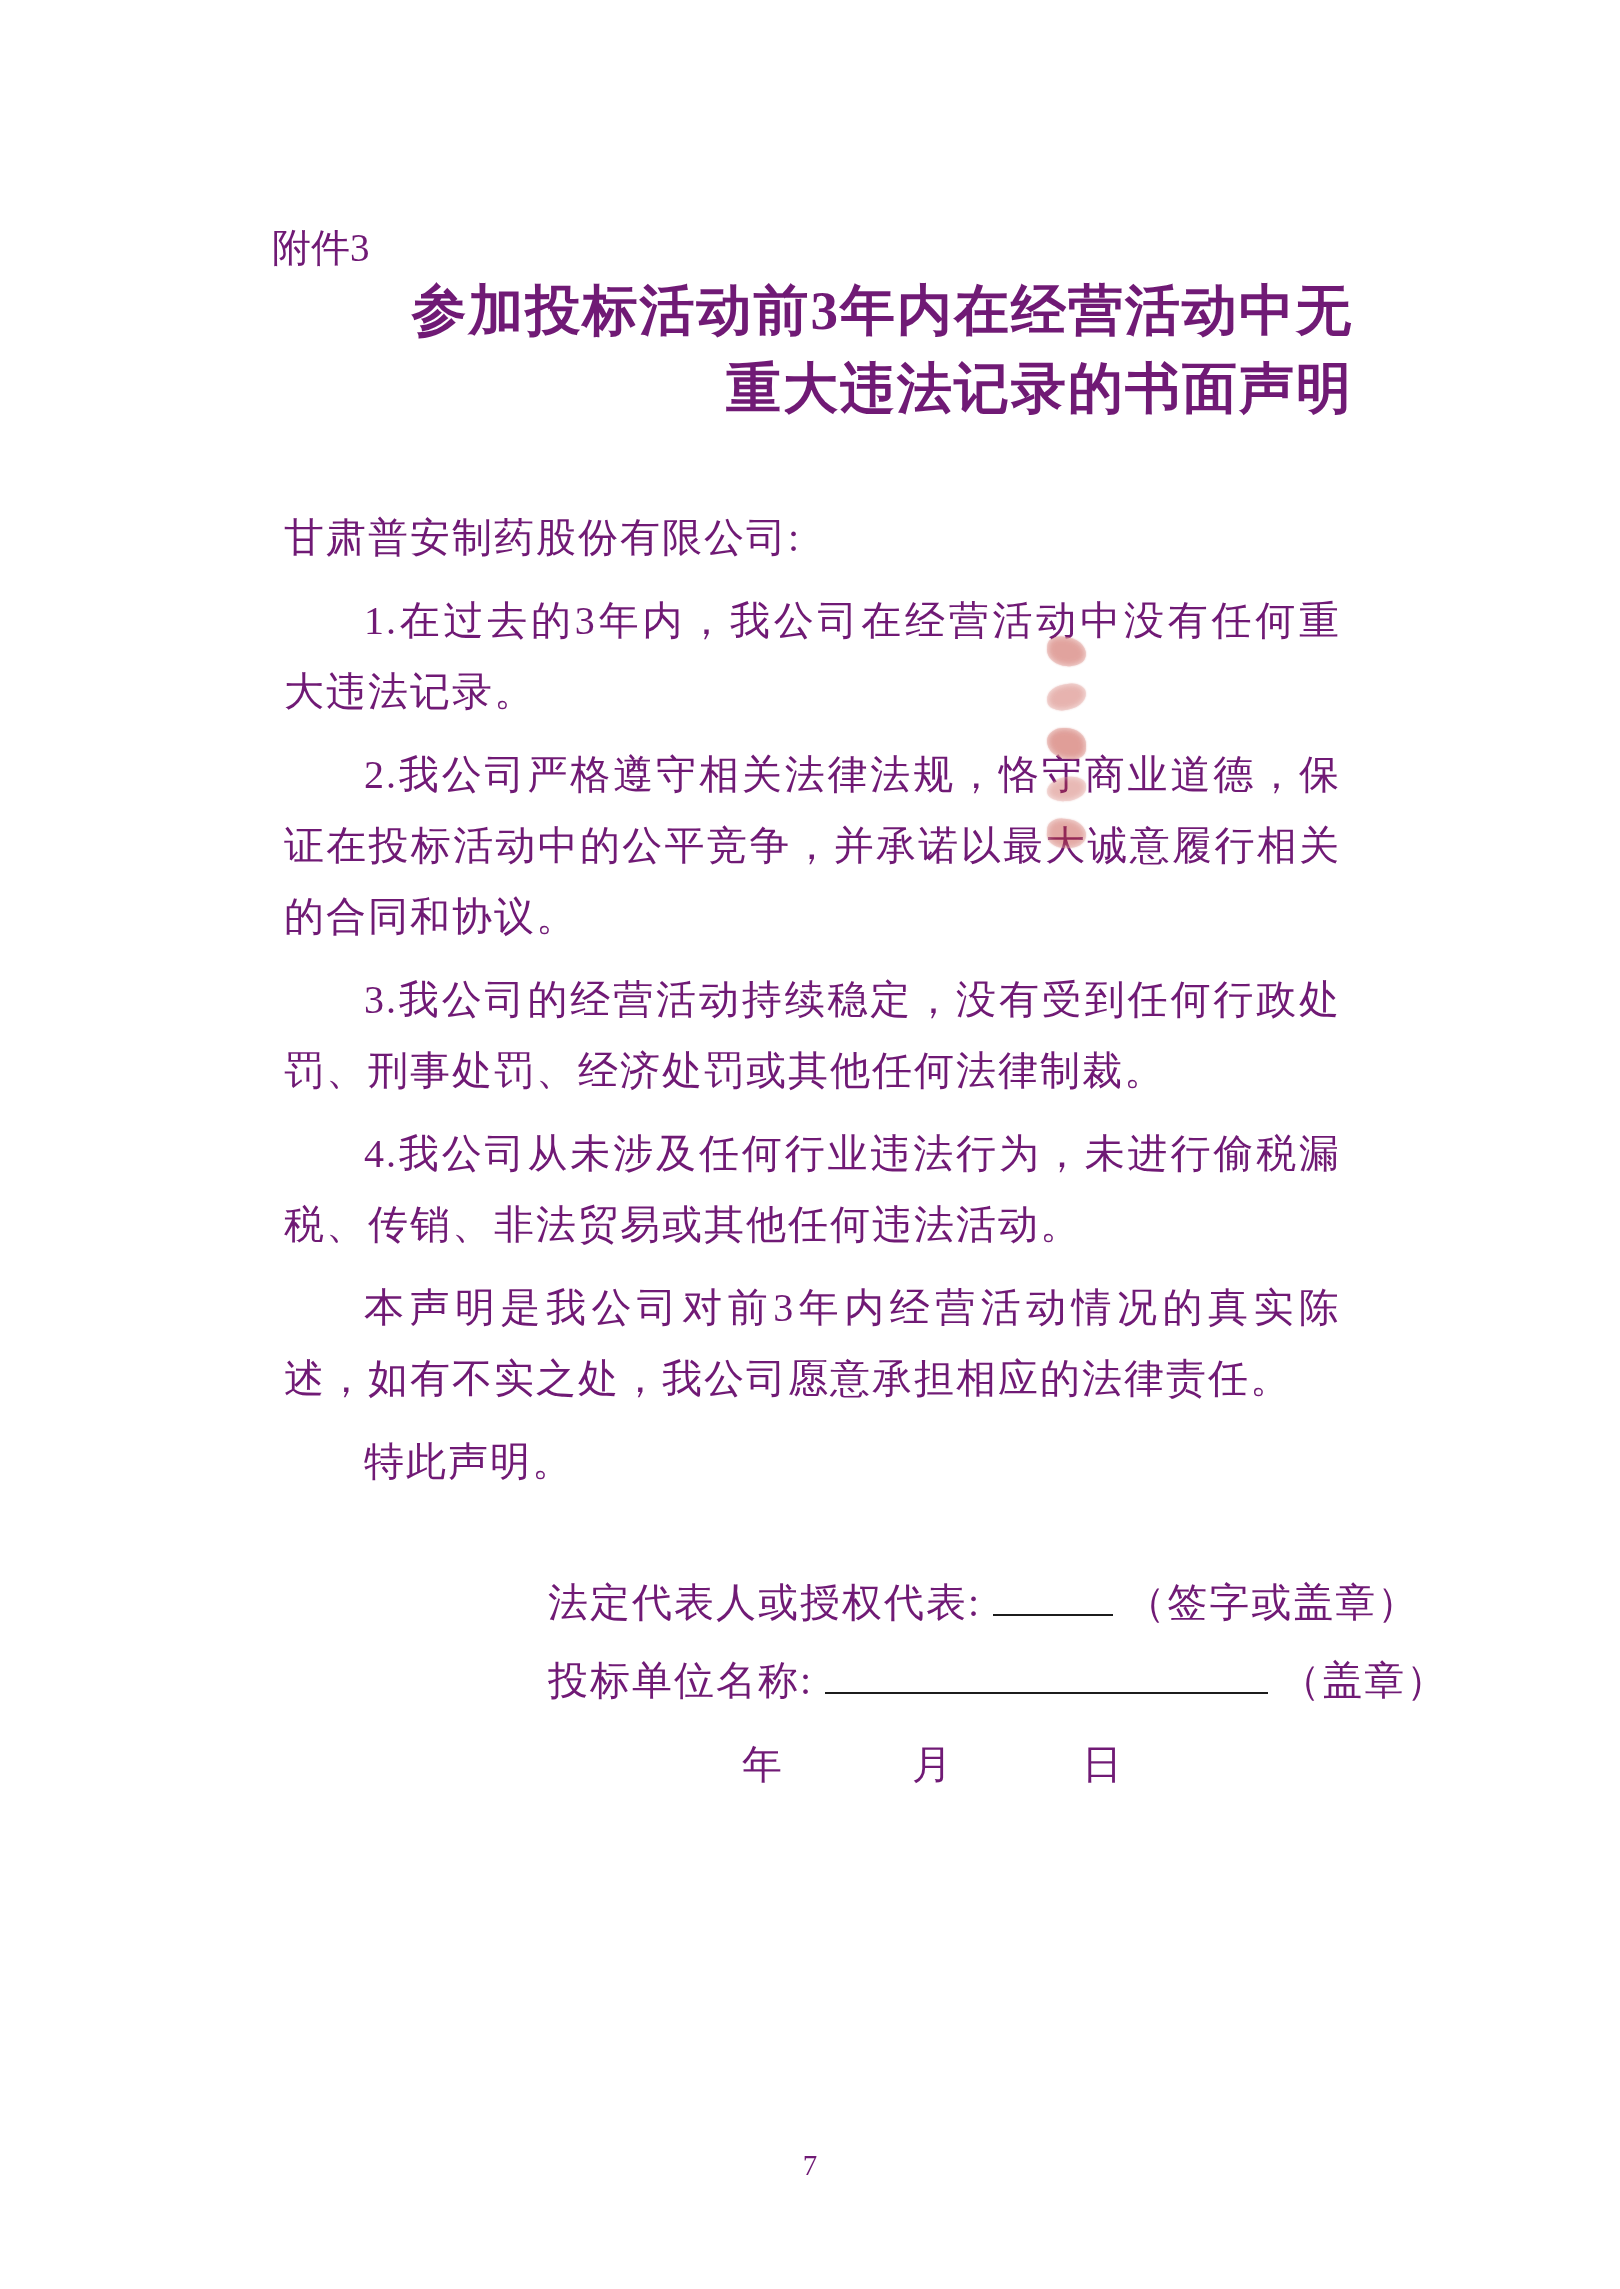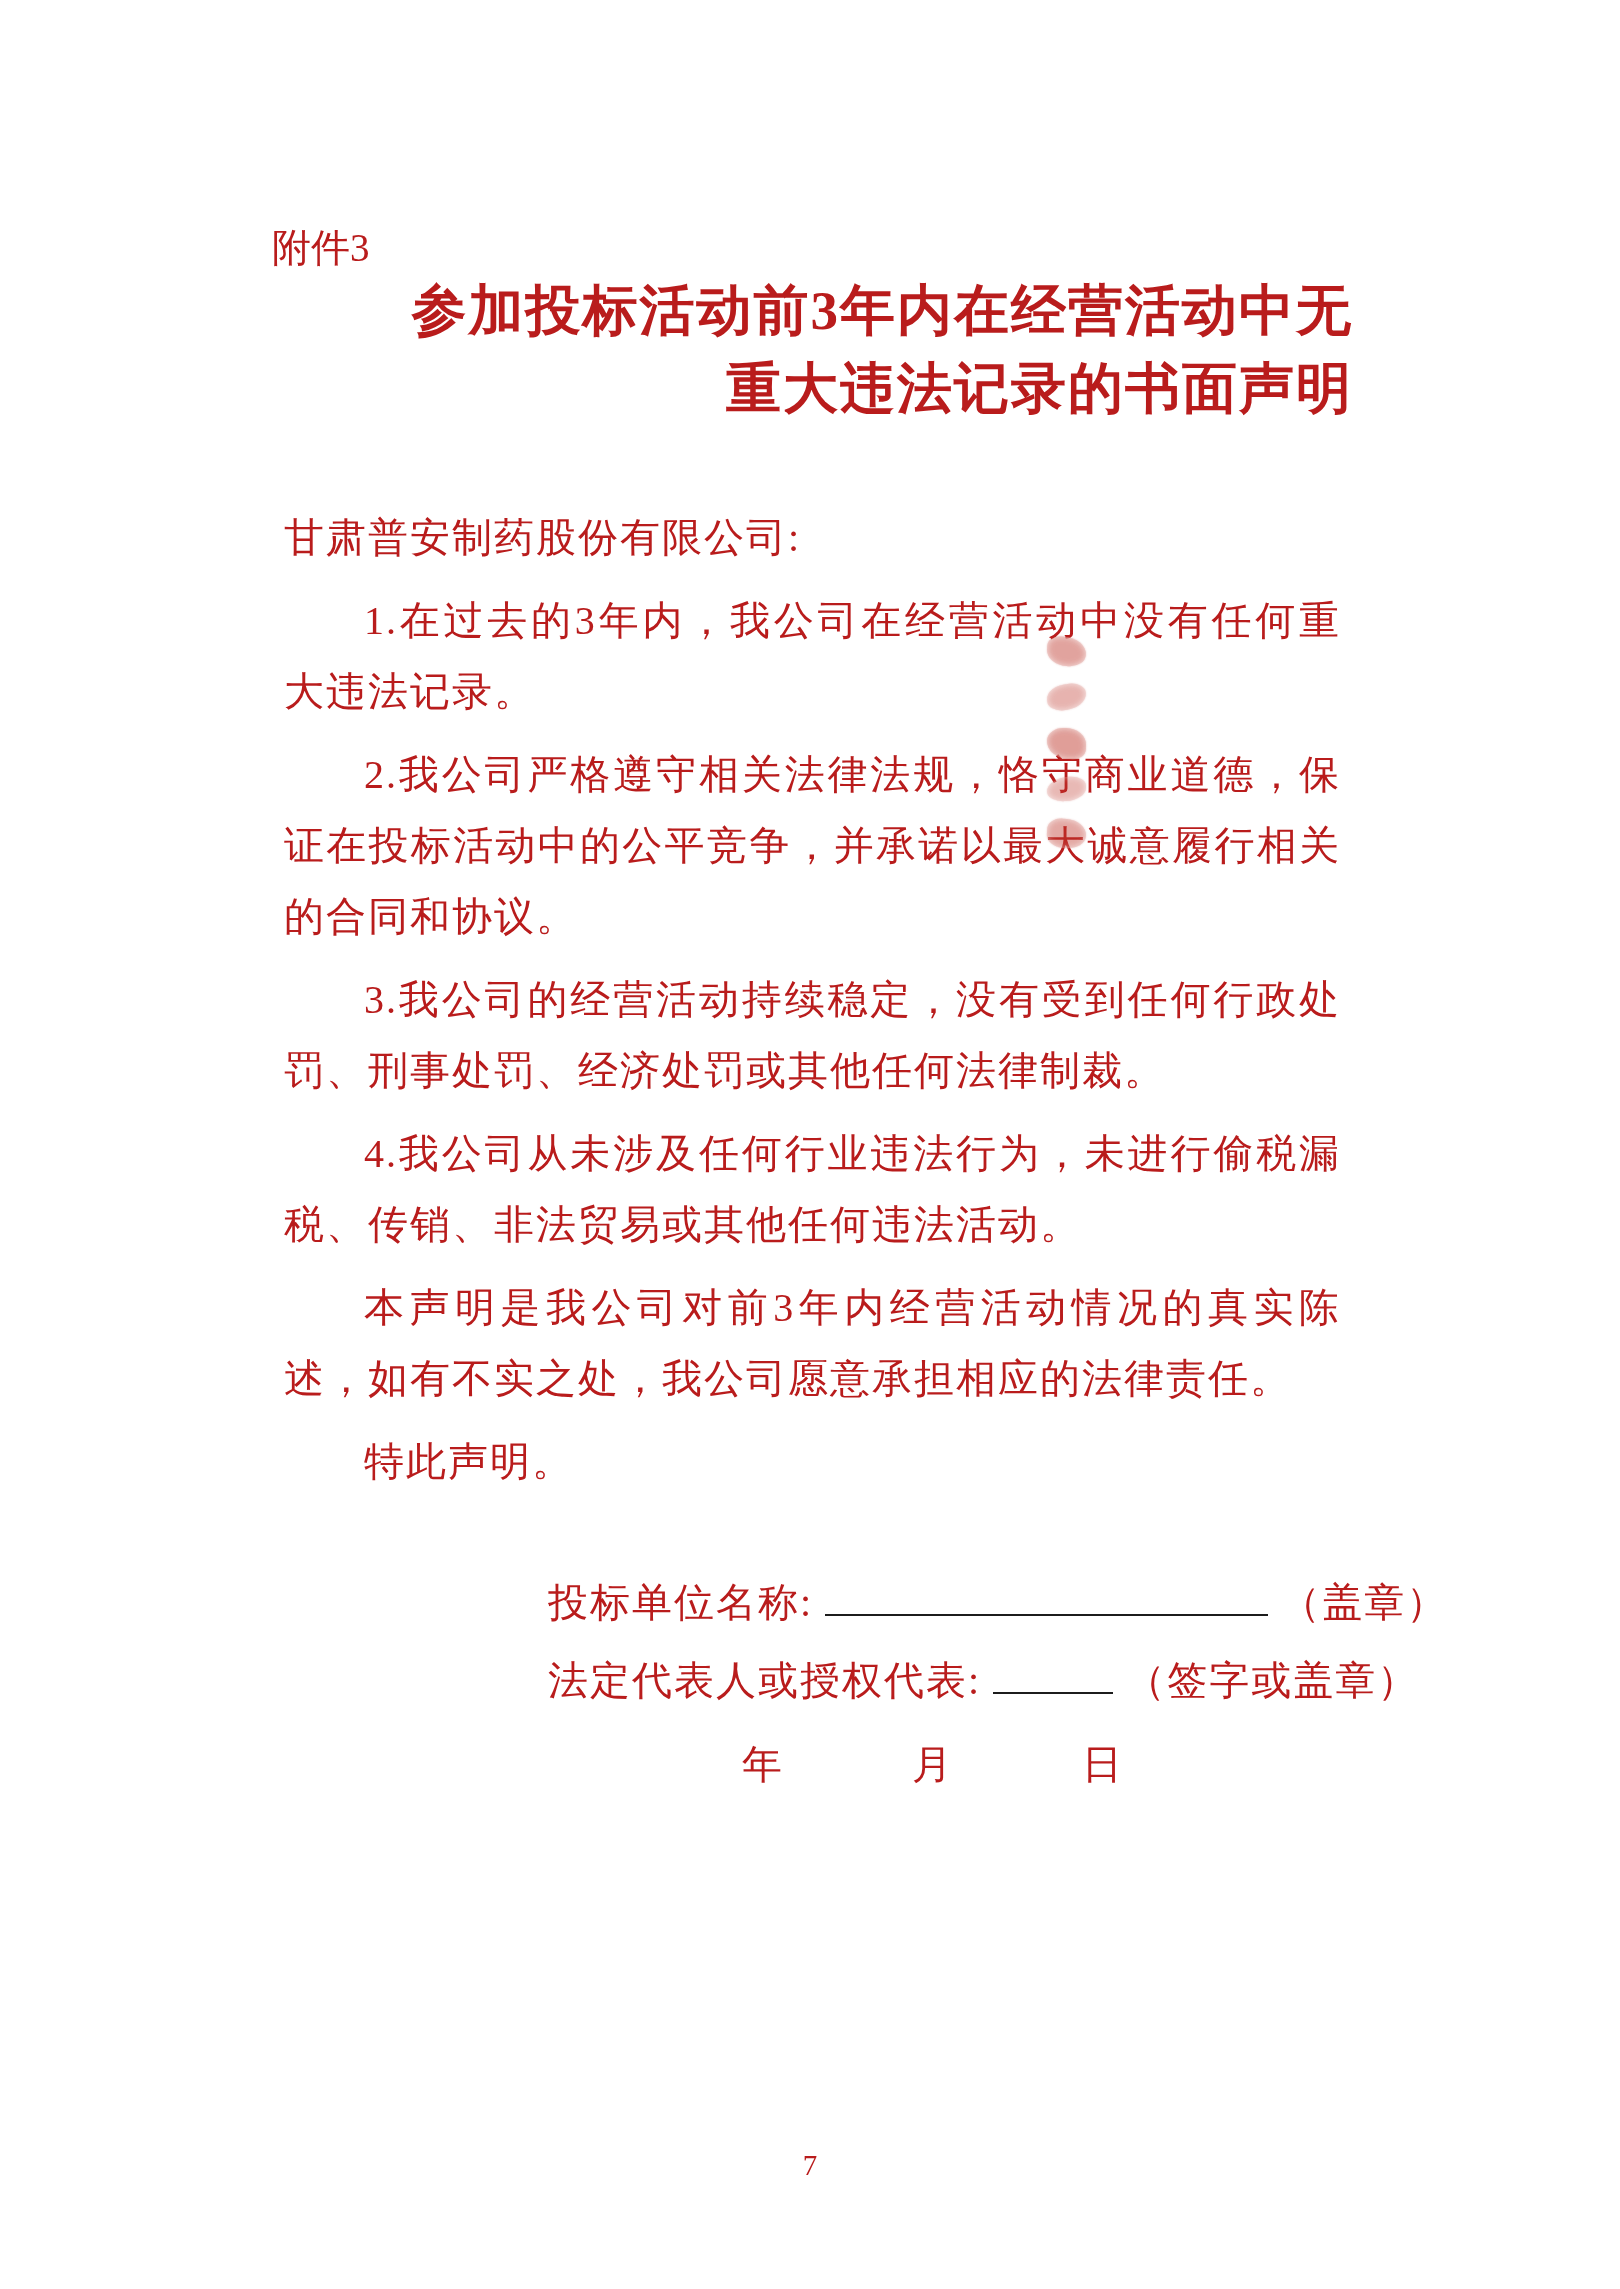--- a/index.html
+++ b/index.html
@@ -8,21 +8,21 @@
     background: #e8e8e8;
   }
   .page {
     position: relative;
     width: 1620px;
     height: 2290px;
     margin: 0 auto;
     background: #ffffff;
     overflow: hidden;
     font-family: "Liberation Serif", "DejaVu Serif", serif;
-    color: #b91c1c;
+    color: #701a75;
   }
   .content {
     position: relative;
     padding: 223px 267px 0 272px;
   }
   .attachment-label {
     font-size: 39px;
     line-height: 49px;
   }
   .doc-title {
@@ -124,28 +124,28 @@
       <p class="indent">1.在过去的3年内，我公司在经营活动中没有任何重大违法记录。</p>
       <p class="indent">2.我公司严格遵守相关法律法规，恪守商业道德，保证在投标活动中的公平竞争，并承诺以最大诚意履行相关的合同和协议。</p>
       <p class="indent">3.我公司的经营活动持续稳定，没有受到任何行政处罚、刑事处罚、经济处罚或其他任何法律制裁。</p>
       <p class="indent">4.我公司从未涉及任何行业违法行为，未进行偷税漏税、传销、非法贸易或其他任何违法活动。</p>
       <p class="indent">本声明是我公司对前3年内经营活动情况的真实陈述，如有不实之处，我公司愿意承担相应的法律责任。</p>
       <p class="indent">特此声明。</p>
     </div>
 
     <div class="signature-block">
       <div class="sig-line">
+        <span>法定代表人或授权代表:</span>
+        <span class="blank blank-narrow"></span>
+        <span>（签字或盖章）</span>
+      </div>
+      <div class="sig-line">
         <span>投标单位名称:</span>
         <span class="blank blank-wide"></span>
         <span>（盖章）</span>
-      </div>
-      <div class="sig-line">
-        <span>法定代表人或授权代表:</span>
-        <span class="blank blank-narrow"></span>
-        <span>（签字或盖章）</span>
       </div>
       <div class="date-line">
         <span class="date-part">年</span>
         <span class="date-part">月</span>
         <span class="date-part">日</span>
       </div>
     </div>
 
   </div>
 

